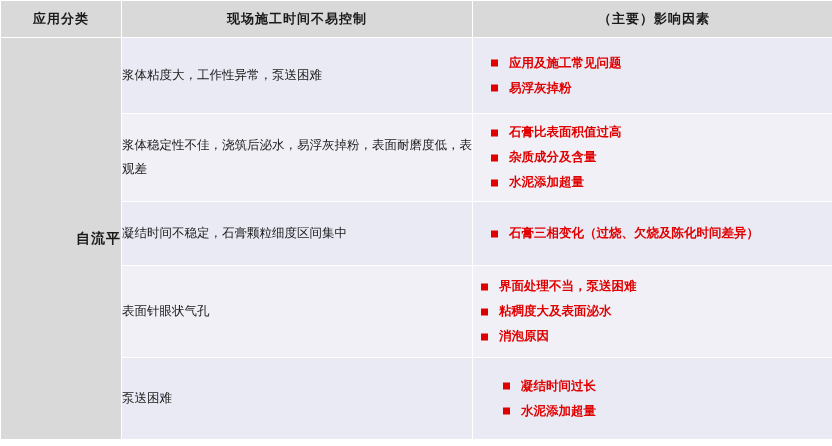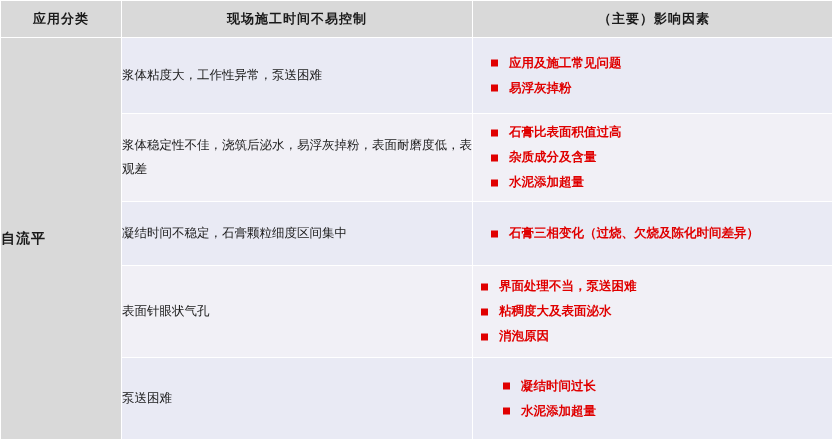--- a/index.html
+++ b/index.html
@@ -39,21 +39,21 @@
     letter-spacing: 1px;
   }
   .hdr-cat { width: 120px; }
   .hdr-prob { width: 350px; }
   .hdr-fact { width: 362px; }
 
   
   .cat-cell {
     width: 120px;
     background: #d9d9d9;
-    text-align: left;
+    text-align: right;
     font-weight: bold;
     font-size: 14px;
     color: #1a1a1a;
     border: 1px solid #ffffff;
     letter-spacing: 1px;
   }
 
   
   .prob-cell {
     width: 350px;

